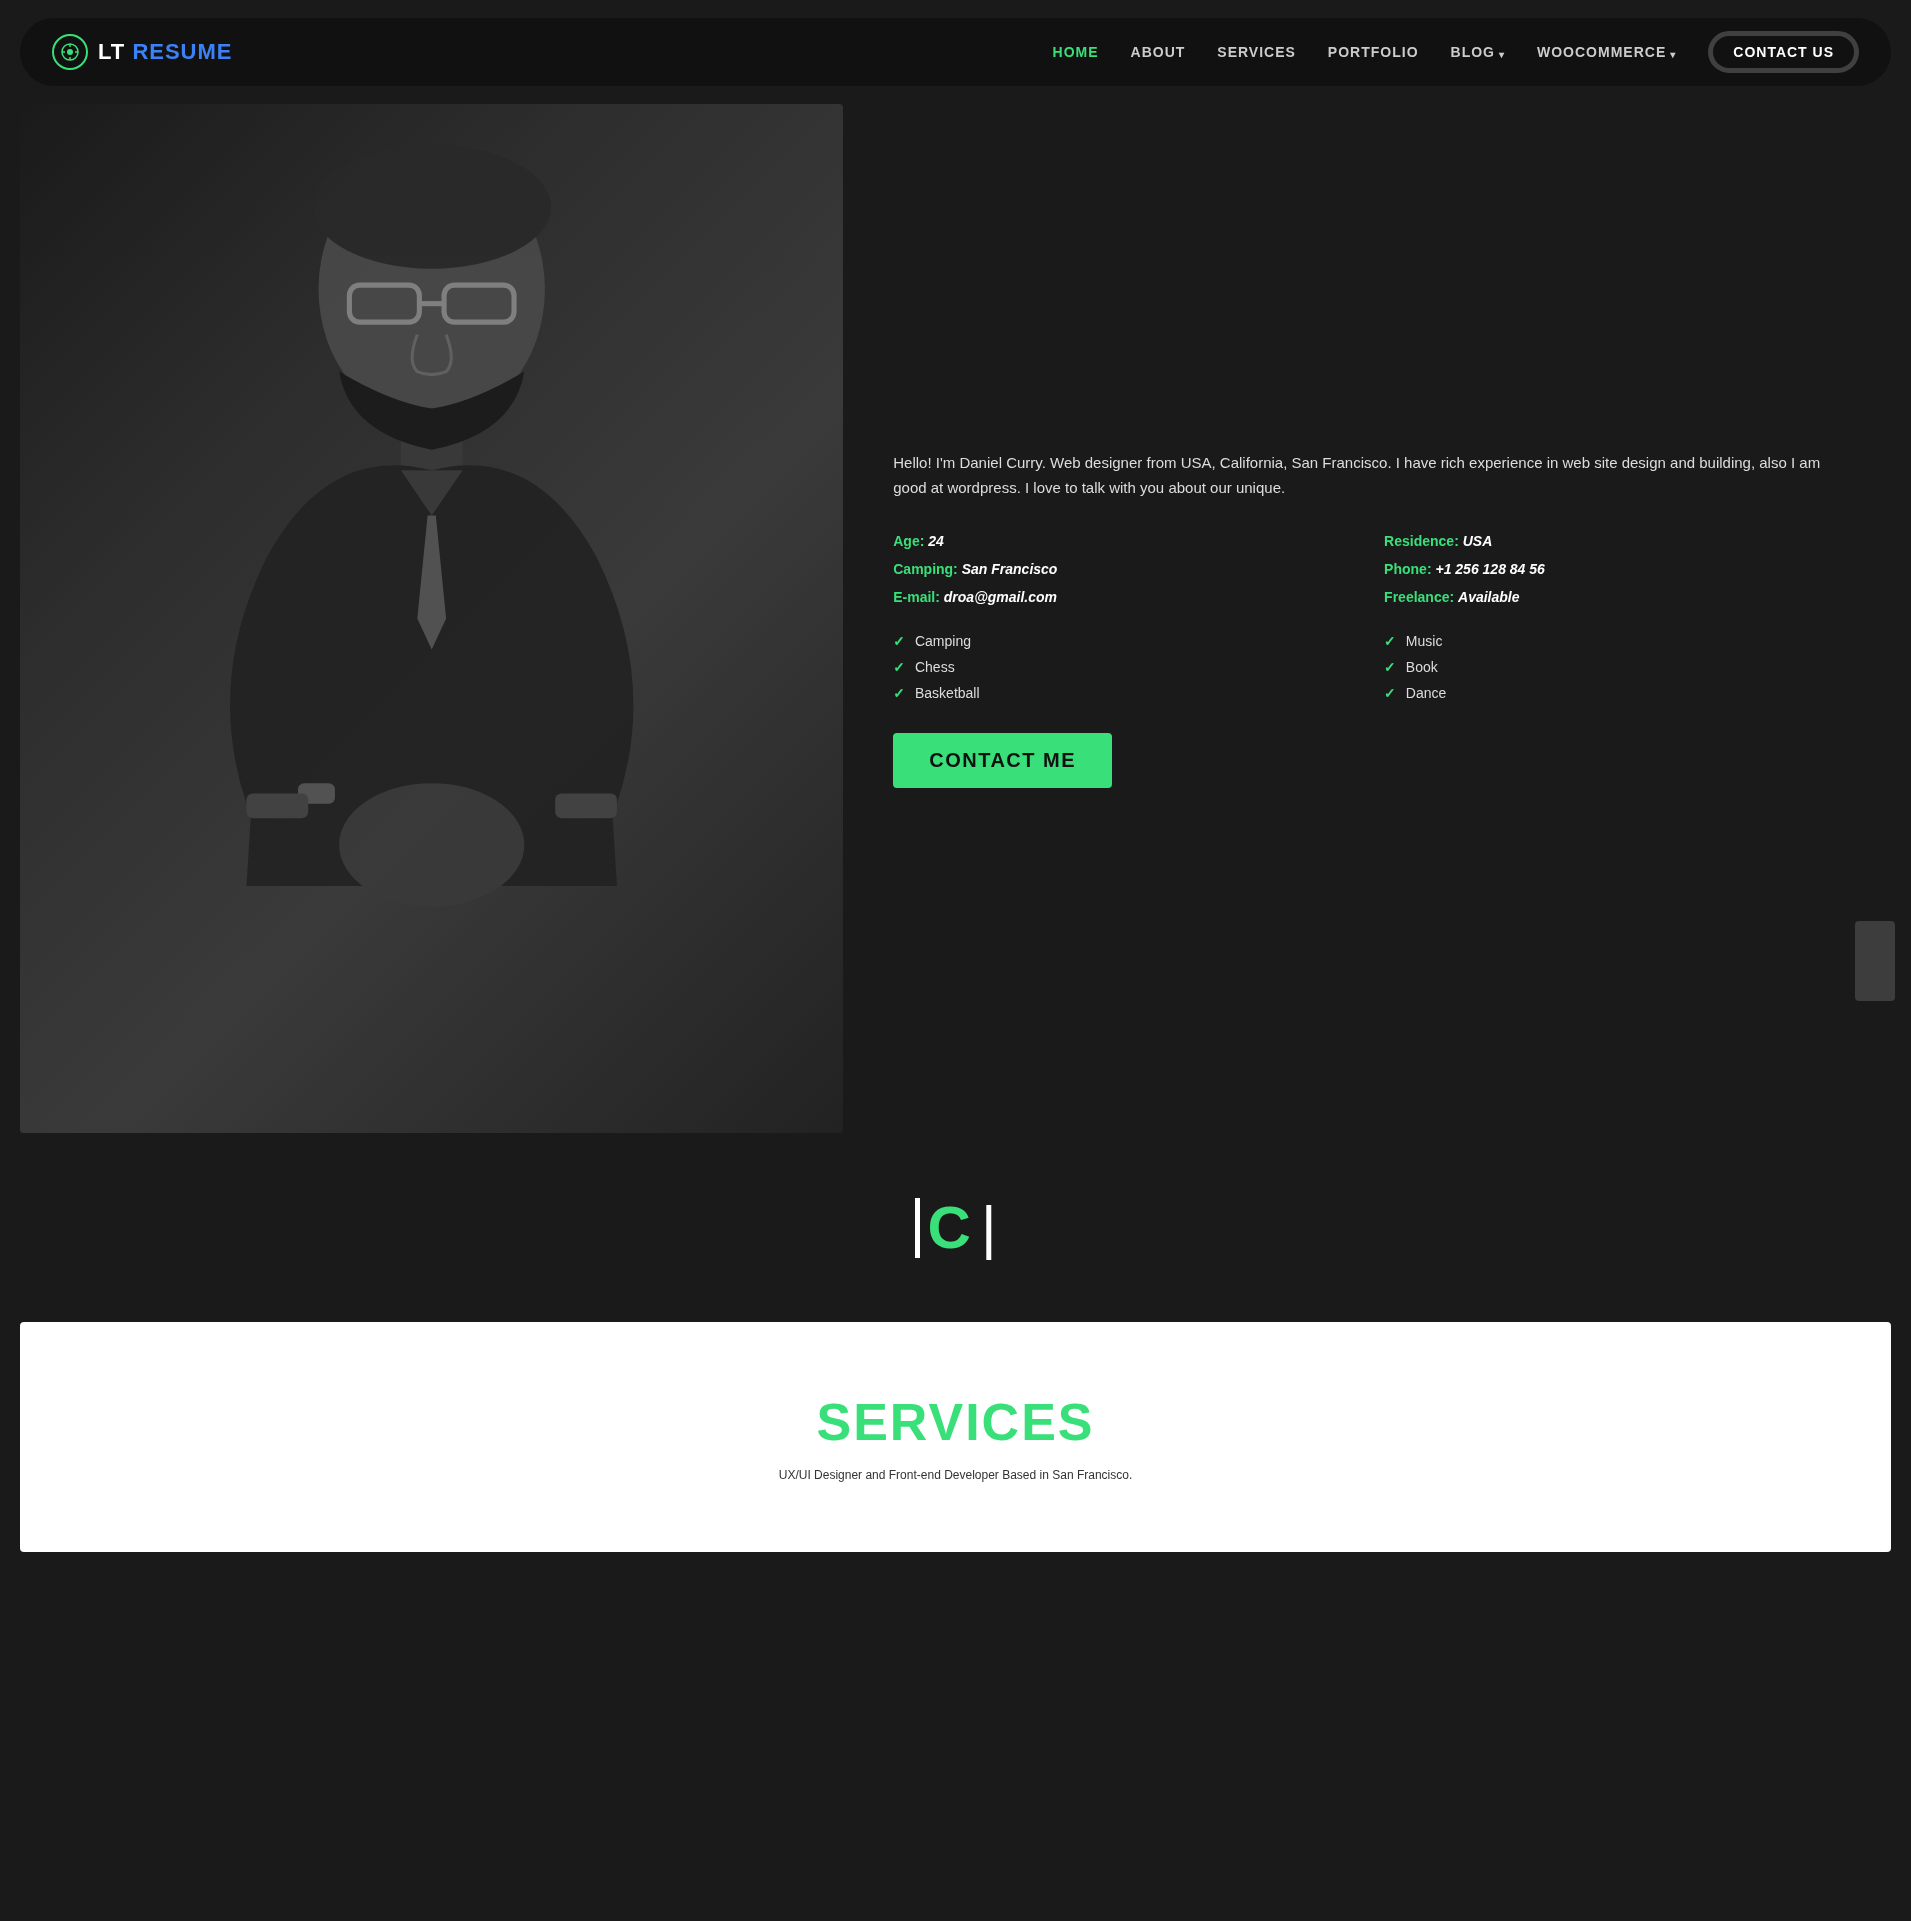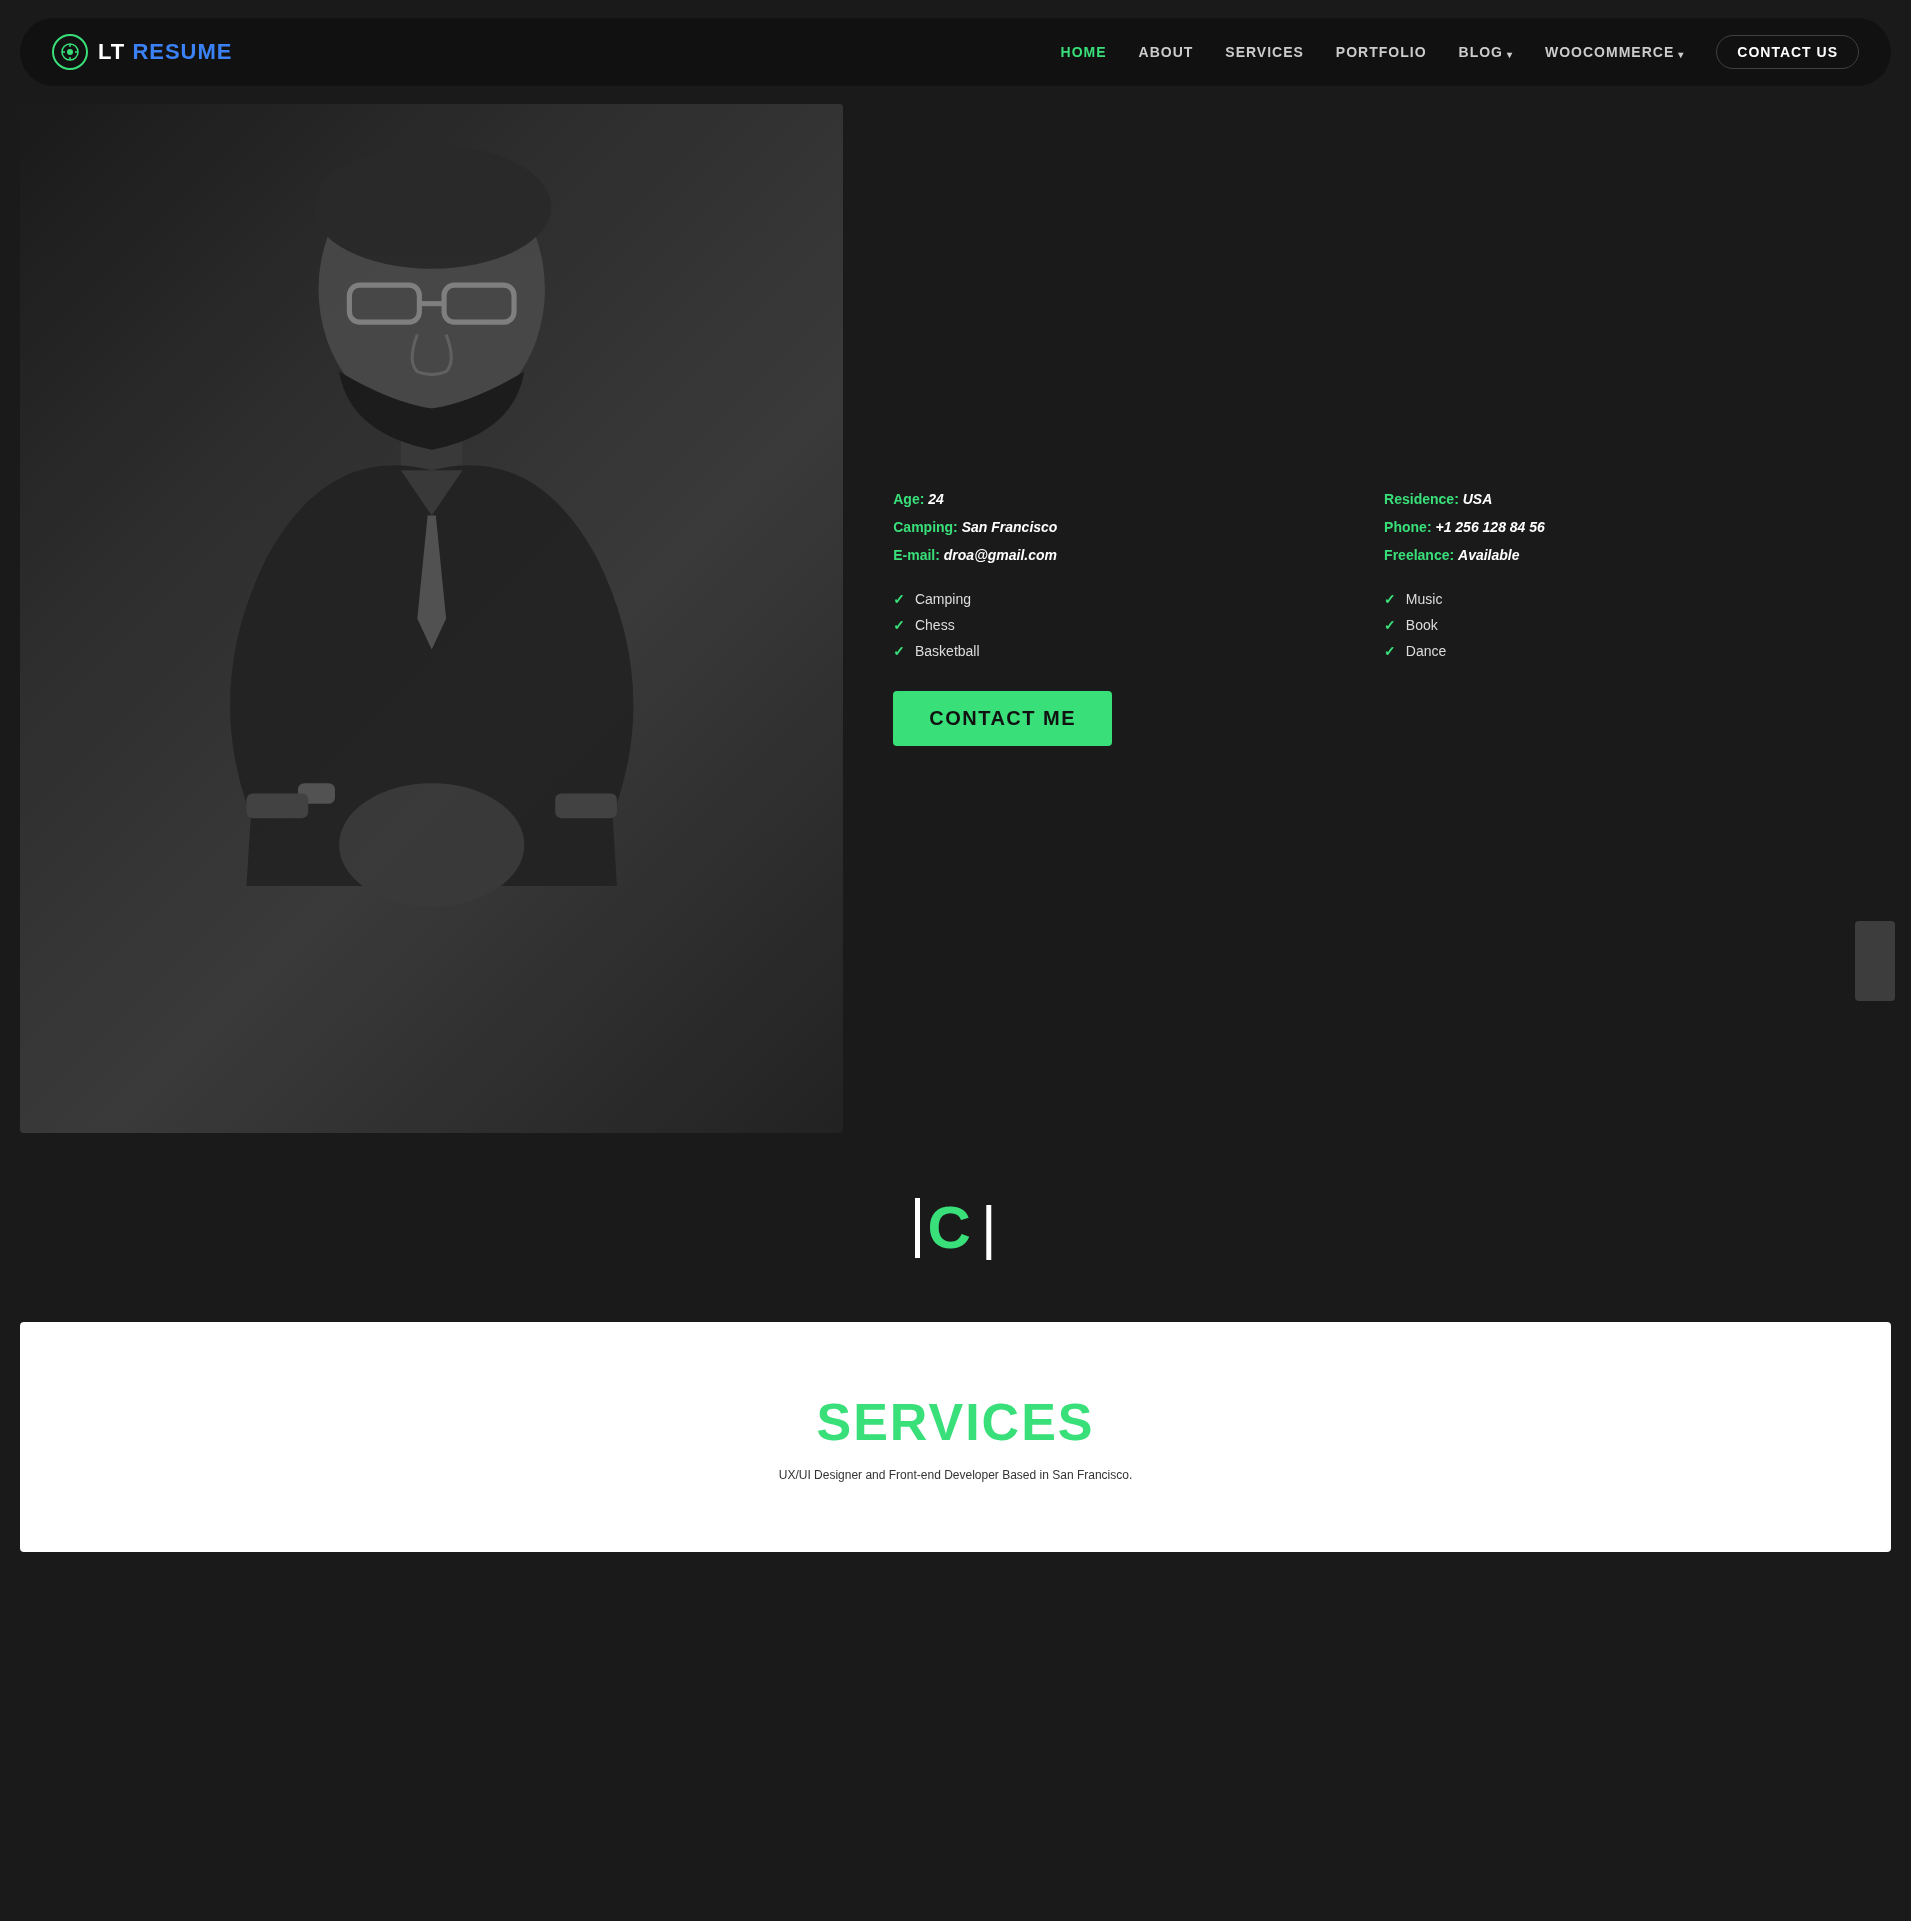--- a/index.html
+++ b/index.html
@@ -62,21 +62,21 @@
       text-transform: uppercase;
     }
     .nav-links li a.active {
       color: #39e07a;
     }
     .nav-links li a.contact-btn {
       background-color: #111;
       color: #ffffff;
       padding: 8px 20px;
       border-radius: 25px;
-      border: 1px solid #404040;
+      border: 5px solid #404040;
     }
     .nav-dropdown {
       display: flex;
       align-items: flex-end;
       gap: 4px;
     }
     .dropdown-arrow {
       font-size: 10px;
       color: #cccccc;
     }
@@ -332,20 +332,21 @@
         <rect x="210" y="335" width="30" height="12" rx="3" fill="#444"></rect>
 
         <path d="M105 130 Q110 160 150 168 Q190 160 195 130 Q170 145 150 148 Q130 145 105 130 Z" fill="#1a1a1a"></path>
 
         <path d="M143 112 Q138 125 143 130 Q150 133 157 130 Q162 125 157 112" fill="none" stroke="#666" stroke-width="1.5"></path>
       </svg>
     </div>
   </div>
 
   <div class="hero-content">
+    <p class="hero-bio">Hello! I'm Daniel Curry. Web designer from USA, California, San Francisco. I have rich experience in web site design and building, also I am good at wordpress. I love to talk with you about our unique.</p>
 
     <div class="info-grid">
       <div class="info-item"><span class="info-label">Age:</span> <span class="info-value">24</span></div>
       <div class="info-item">
         <span class="info-label">Residence:</span>
         <span class="info-value">USA</span>
       </div>
       <div class="info-item">
         <span class="info-label">Camping:</span>
         <span class="info-value">San Francisco</span>

